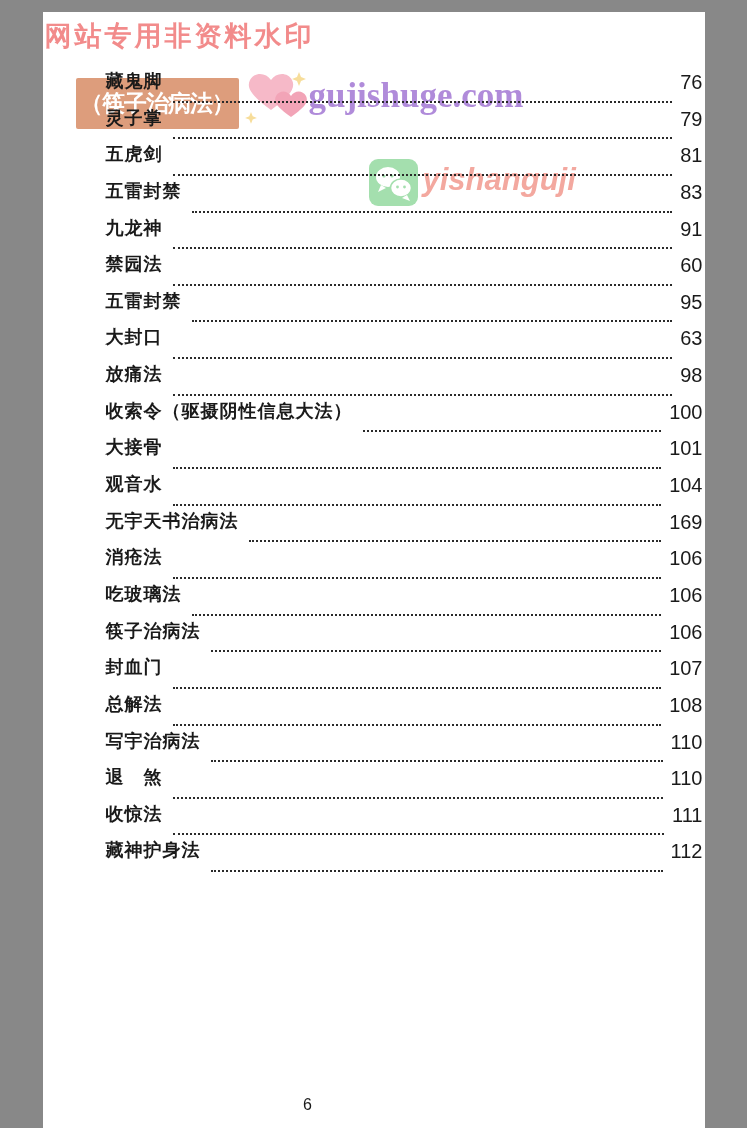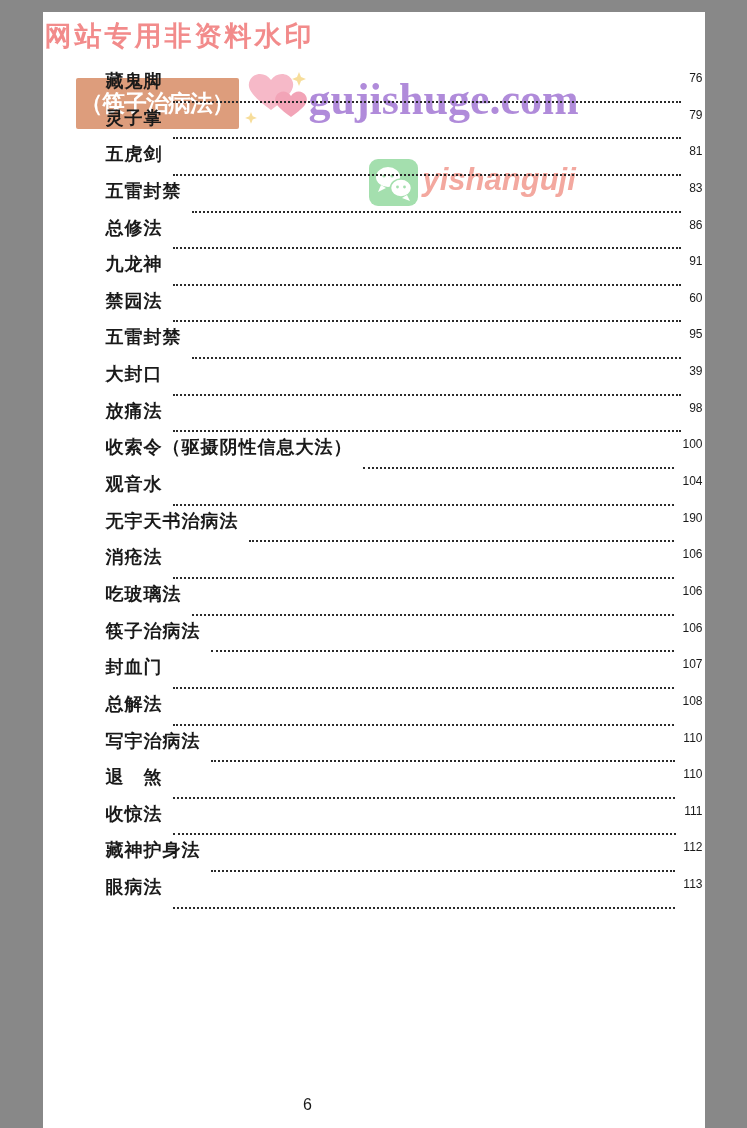--- a/index.html
+++ b/index.html
@@ -40,21 +40,21 @@
     white-space:nowrap;
     letter-spacing:-1px;
   }
 
   .wm-hearts { left:198px; top:50px; width:74px; height:70px; opacity:.95; }
 
   .wm-site {
     left:266px; top:66px;
     font-family:"Liberation Serif", serif;
     font-weight:bold;
-    font-size:44px;
+    font-size:35px;
     line-height:1;
     color:var(--c-site);
     opacity:.9;
     white-space:nowrap;
   }
 
   .wm-wechat { left:326px; top:147px; width:49px; height:47px; opacity:.8; }
 
   .wm-wechat-text {
     left:380px; top:152px;
@@ -92,21 +92,21 @@
   }
   .toc-leader {
     flex:1;
     border-bottom:2px dotted var(--c-dots);
     margin:0 1px 6px 3px;
     min-width:10px;
   }
   .toc-page {
     font-family:"Liberation Sans", sans-serif;
     font-weight:400;
-    font-size:12px;
+    font-size:20px;
     line-height:1;
     padding-bottom:3px;
     color:var(--c-text);
   }
 
   
   .footer-page-number {
     position:absolute; z-index:2;
     left:0; top:1084px;
     width:530px;
@@ -168,25 +168,20 @@
       <span class="toc-leader"></span>
       <span class="toc-page">81</span>
     </div>
 
     <div class="toc-row">
       <span class="toc-title">五雷封禁</span>
       <span class="toc-leader"></span>
       <span class="toc-page">83</span>
     </div>
 
-    <div class="toc-row">
-      <span class="toc-title">总修法</span>
-      <span class="toc-leader"></span>
-      <span class="toc-page">86</span>
-    </div>
 
     <div class="toc-row">
       <span class="toc-title">九龙神</span>
       <span class="toc-leader"></span>
       <span class="toc-page">91</span>
     </div>
 
 
     <div class="toc-row">
       <span class="toc-title">禁园法</span>
@@ -196,47 +191,52 @@
 
     <div class="toc-row">
       <span class="toc-title">五雷封禁</span>
       <span class="toc-leader"></span>
       <span class="toc-page">95</span>
     </div>
 
     <div class="toc-row">
       <span class="toc-title">大封口</span>
       <span class="toc-leader"></span>
-      <span class="toc-page">39</span>
+      <span class="toc-page">63</span>
     </div>
 
     <div class="toc-row">
       <span class="toc-title">放痛法</span>
       <span class="toc-leader"></span>
       <span class="toc-page">98</span>
     </div>
 
 
     <div class="toc-row">
       <span class="toc-title">收索令（驱摄阴性信息大法）</span>
       <span class="toc-leader"></span>
       <span class="toc-page">100</span>
     </div>
 
+    <div class="toc-row">
+      <span class="toc-title">大接骨</span>
+      <span class="toc-leader"></span>
+      <span class="toc-page">101</span>
+    </div>
 
     <div class="toc-row">
       <span class="toc-title">观音水</span>
       <span class="toc-leader"></span>
       <span class="toc-page">104</span>
     </div>
 
     <div class="toc-row">
       <span class="toc-title">无宇天书治病法</span>
       <span class="toc-leader"></span>
-      <span class="toc-page">190</span>
+      <span class="toc-page">169</span>
     </div>
 
     <div class="toc-row">
       <span class="toc-title">消疮法</span>
       <span class="toc-leader"></span>
       <span class="toc-page">106</span>
     </div>
 
     <div class="toc-row">
       <span class="toc-title">吃玻璃法</span>
@@ -279,22 +279,17 @@
       <span class="toc-leader"></span>
       <span class="toc-page">111</span>
     </div>
 
     <div class="toc-row">
       <span class="toc-title">藏神护身法</span>
       <span class="toc-leader"></span>
       <span class="toc-page">112</span>
     </div>
 
-    <div class="toc-row">
-      <span class="toc-title">眼病法</span>
-      <span class="toc-leader"></span>
-      <span class="toc-page">113</span>
-    </div>
   </div>
 
   <div class="footer-page-number">6</div>
 
 </div>
 
 </body></html>

